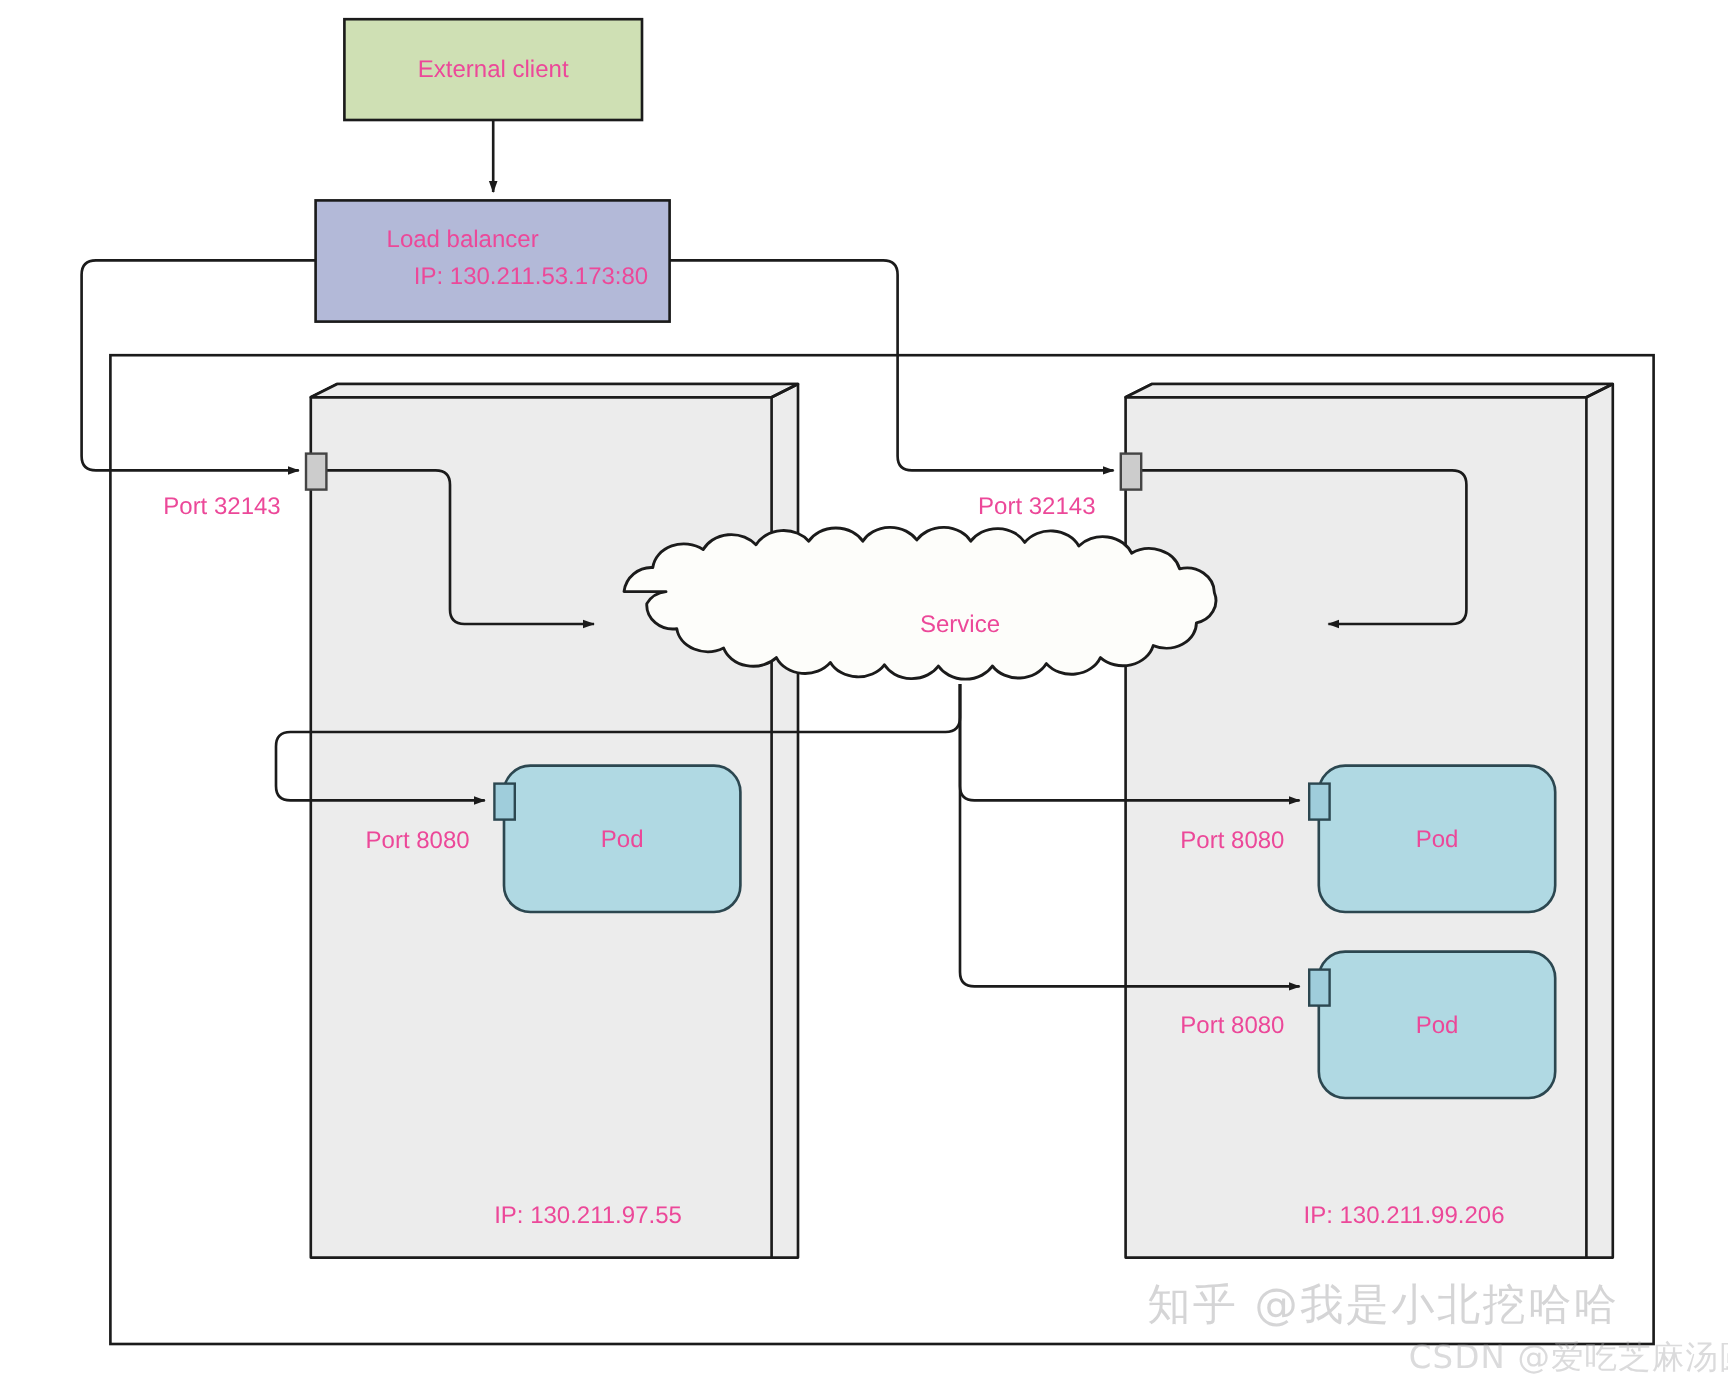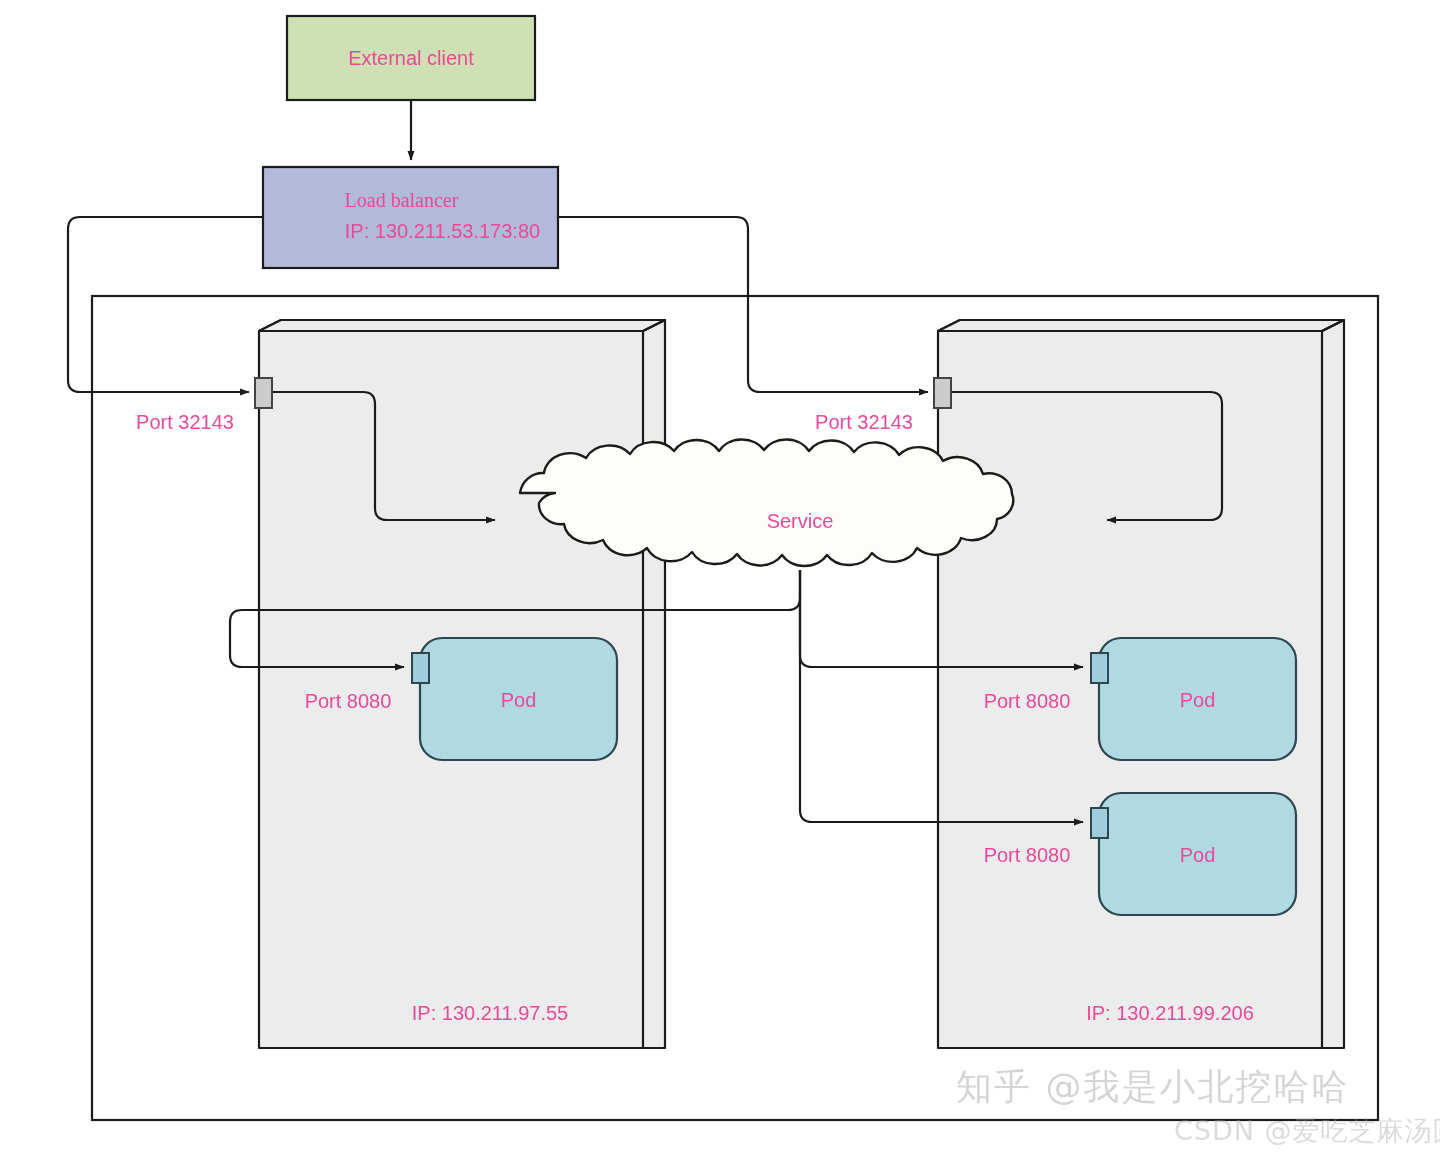--- a/index.html
+++ b/index.html
@@ -141,21 +141,21 @@
     <rect x="255" y="378" width="17" height="30" fill="#cccccc" stroke="#444444" stroke-width="2"></rect>
     <rect x="934" y="378" width="17" height="30" fill="#cccccc" stroke="#444444" stroke-width="2"></rect>
 
     <rect x="412" y="653" width="17" height="30" fill="#9fcddb" stroke="#2c4750" stroke-width="2"></rect>
     <rect x="1091" y="653" width="17" height="30" fill="#9fcddb" stroke="#2c4750" stroke-width="2"></rect>
     <rect x="1091" y="808" width="17" height="30" fill="#9fcddb" stroke="#2c4750" stroke-width="2"></rect>
   </svg>
 
   <div class="lbl t-box t19" style="left:287px; top:46px; width:248px;">External client</div>
 
-  <div class="lbl t-box t19" style="left:279px; top:188px; width:245px;font-family:Liberation Serif, serif;">Load balancer</div>
+  <div class="lbl t-box t19" style="left:263px; top:188px; width:245px;">Load balancer</div>
 
   <div class="lbl t-box t19" style="left:263px; top:219px; width:295px;margin-left:32px;">IP: 130.211.53.173:80</div>
 
   <div class="lbl t-box t19" style="left:700px; top:509px; width:200px;">Service</div>
 
   <div class="lbl t-box t19" style="left:120px; top:410px; width:130px;">Port 32143</div>
 
   <div class="lbl t-box t19" style="left:799px; top:410px; width:130px;">Port 32143</div>
 
   <div class="lbl t-box t19" style="left:288px; top:689px; width:120px;">Port 8080</div>

